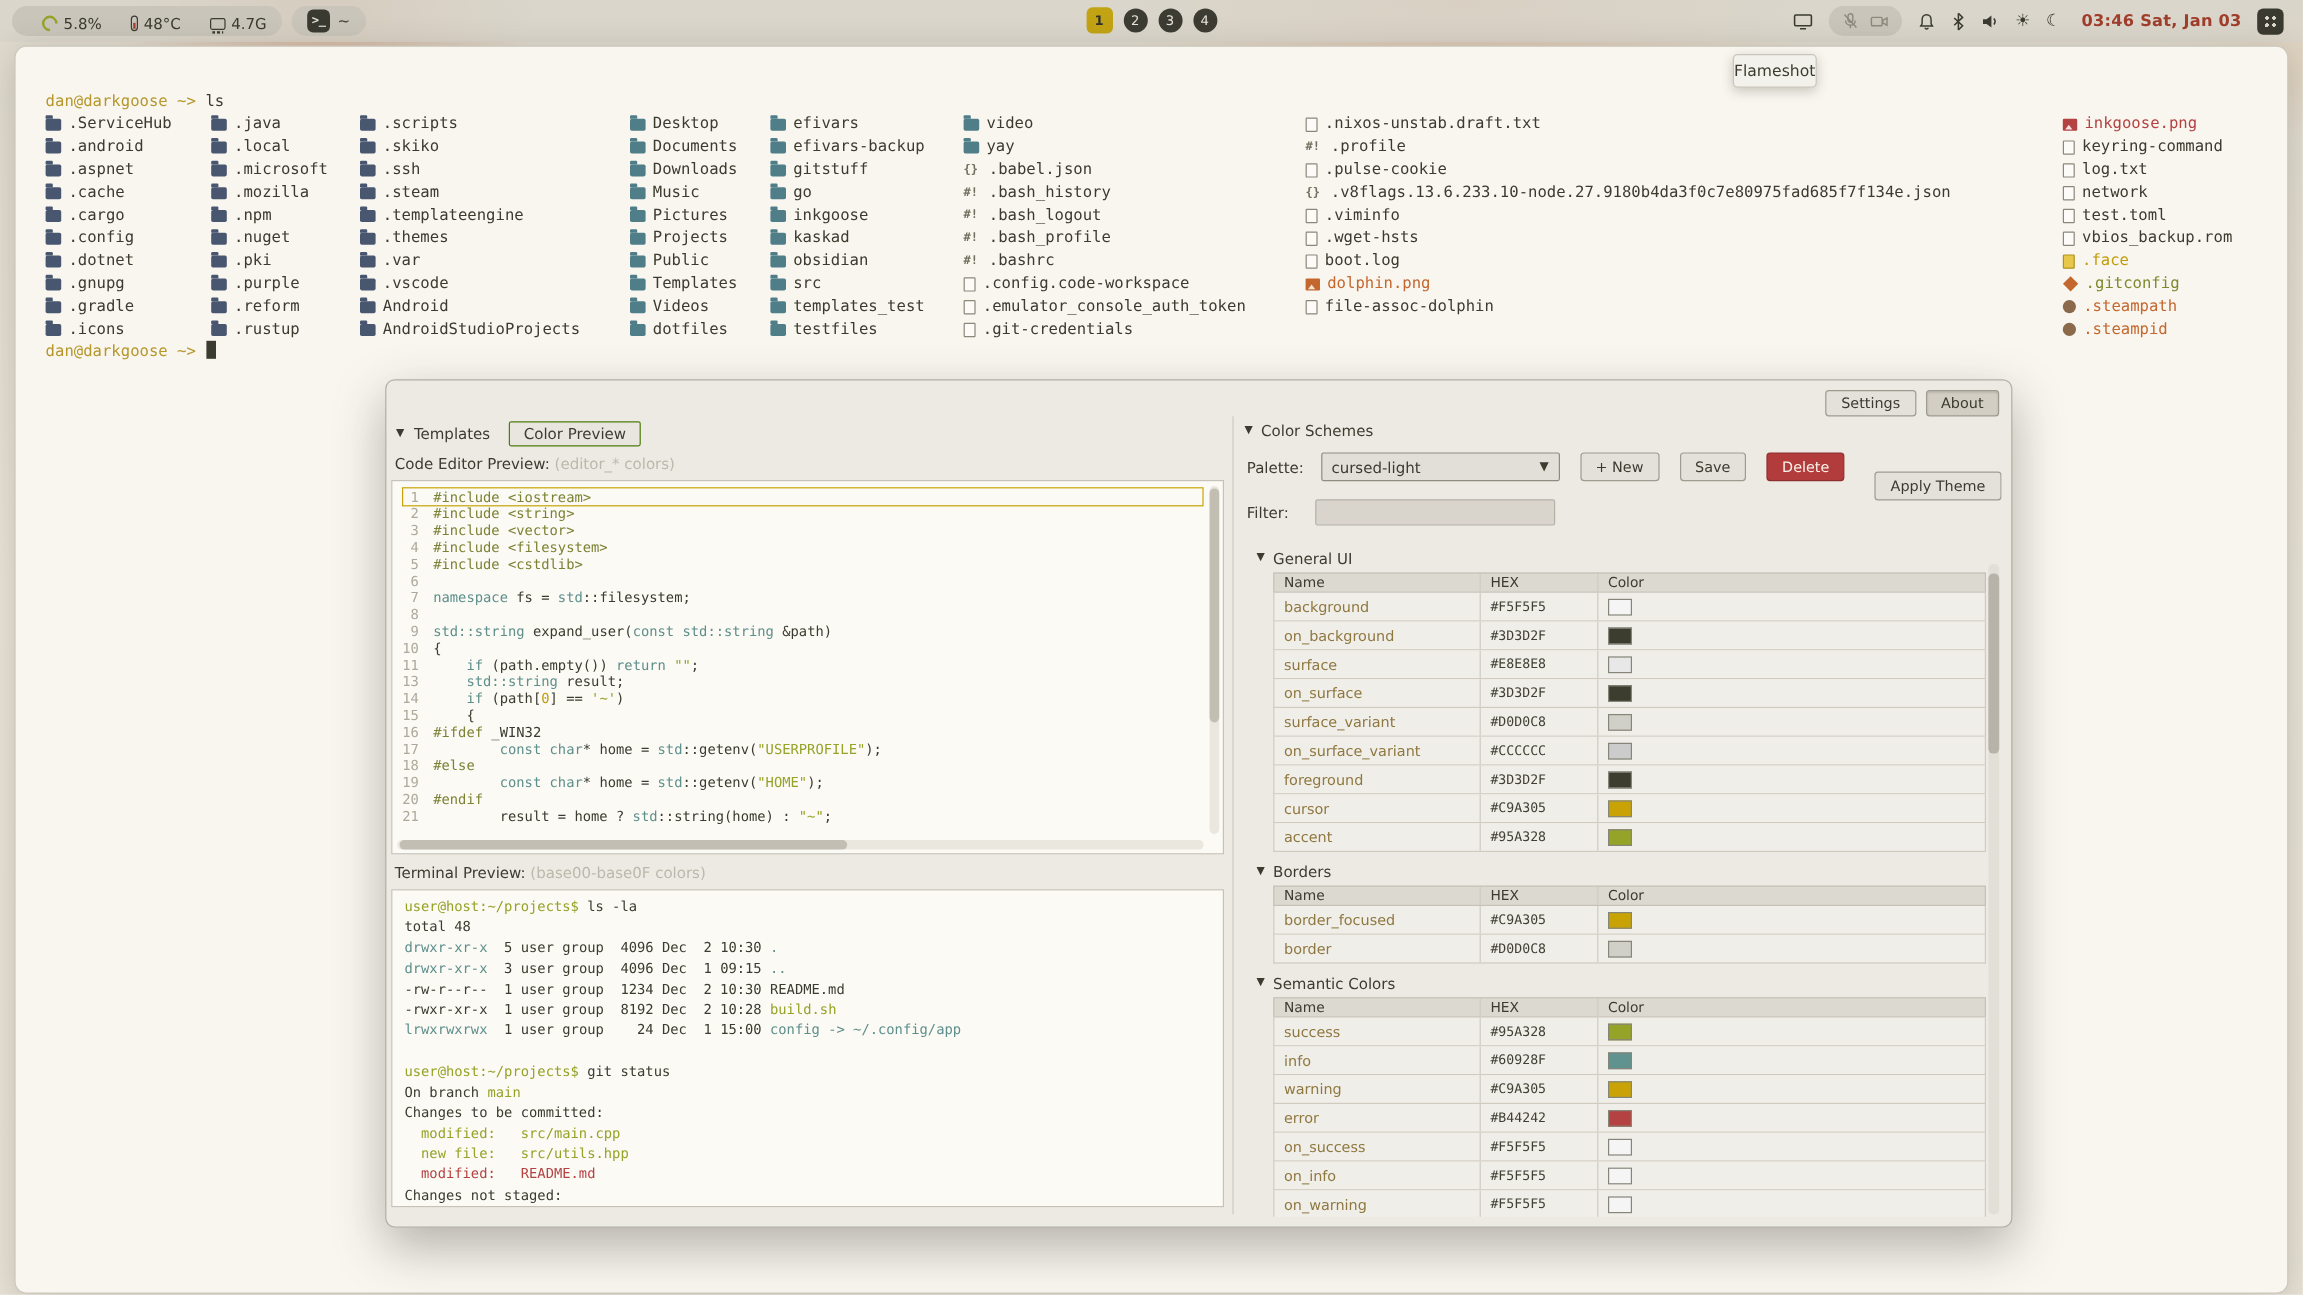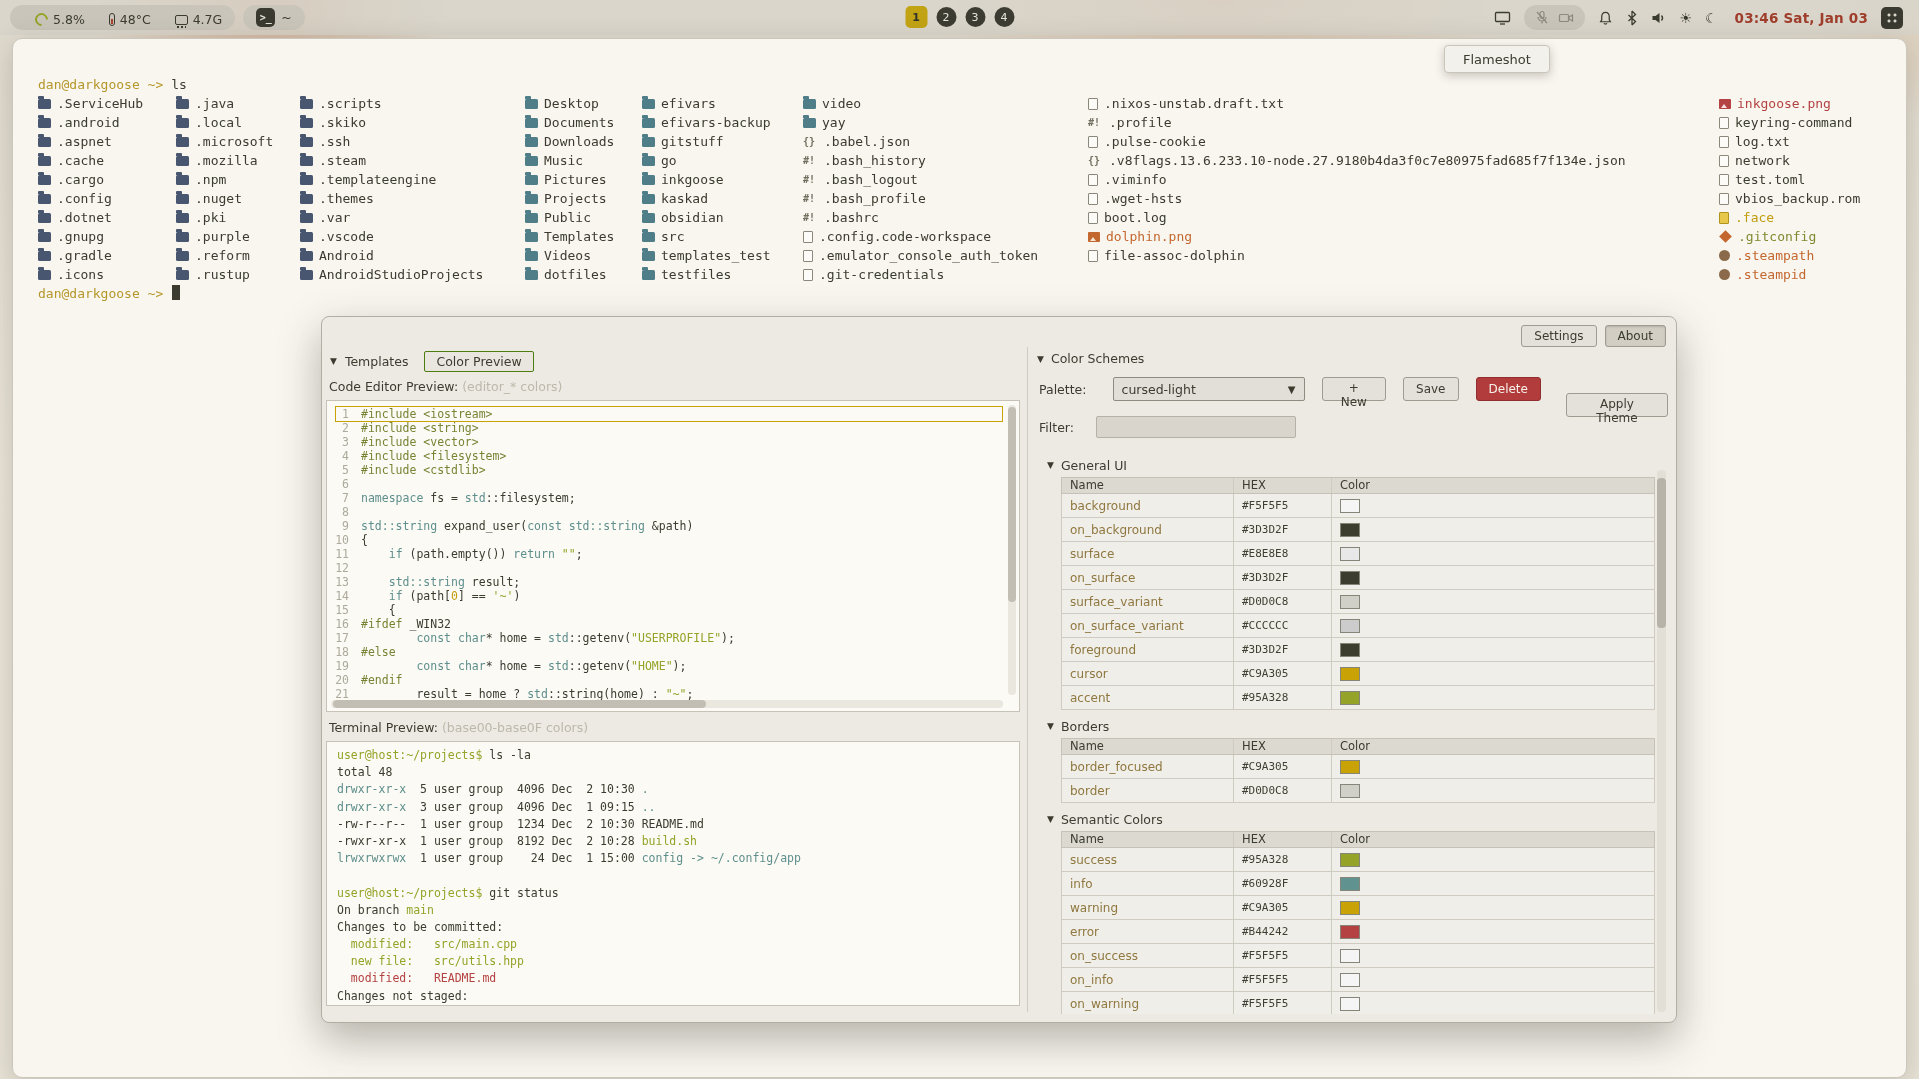--- a/index.html
+++ b/index.html
@@ -125,21 +125,21 @@
   .ed-h { position:absolute; left:4px; right:16px; bottom:3px; height:8px; background:#EAE7DF; border-radius:4px; }
   .ed-h .thumb { position:absolute; left:2px; top:0; height:8px; width:373px; background:#C2BEB4; border-radius:4px; }
 
   .term-preview { width:694px; height:265px; background:#FBFAF5; border:1px solid #C6C2B8;
                   padding:5px 10px; overflow:hidden; font-family:"DejaVu Sans Mono", monospace; }
   .tpl { height:17.2px; line-height:17.2px; font-size:11.5px; white-space:pre; }
 
   .right-pane { position:absolute; left:713px; top:28px; width:633px; bottom:8px; overflow:hidden; }
   .cs-header { margin:6px 0 0 2px; font-size:12.5px; color:#3B3B2F; display:flex; gap:7px; align-items:center; }
   .palette-row { margin:11px 0 0 4px; height:24px; display:flex; align-items:center; gap:0; }
-  .palette-row label { font-size:12.5px; margin-right:26px; }
+  .palette-row label { font-size:12.5px; margin-right:14px; }
   .select { width:199px; height:24px; background:#E2DFD8; border:1px solid #8F8B81; border-radius:2px;
             display:flex; align-items:center; justify-content:space-between; padding:0 8px; font-size:12.5px; }
   .select .arr { font-size:10px; color:#3B3B2F; }
   .palette-row .btn { margin-left:17px; height:24px; }
   .palette-row .btn.apply { margin-left:25px;margin-top:32px; }
   .filter-row { margin:15px 0 0 4px; height:22px; display:flex; align-items:center; }
   .filter-row label { font-size:12.5px; margin-right:22px; }
   .filter-input { width:200px; height:22px; background:#D9D5CC; border:1px solid #B5B1A7;
                   border-radius:2px; font-size:12px; padding:0 6px; color:#3B3B2F; outline:none;
                   font-family:"DejaVu Sans", sans-serif; }
@@ -152,21 +152,21 @@
   .trow:not(.thead) { background:#F0EEE8; border:1px solid #CFCBC1; border-top:none; height:24px; }
   .tc { padding:0 8px; display:flex; align-items:center; border-right:1px solid #CFCBC1; overflow:hidden; }
   .tc:last-child { border-right:none; }
   .tc0 { width:172px; flex:none; } .tc1 { width:98px; flex:none; } .tc2 { flex:1; }
   .cname { color:#8F7840; font-size:12px; }
   .chex { color:#3F3F33; font-size:11px; font-family:"DejaVu Sans Mono", monospace; }
   .swatch { width:20px; height:14px; border:1px solid #85857A; display:inline-block; }
   .vscroll { position:absolute; right:2px; top:125px; bottom:2px; width:9px; background:#E2DFD7; border-radius:4px; }
   .vscroll .thumb { position:absolute; top:8px; left:0; width:9px; height:150px; background:#B7B3A9; border-radius:4px; }
 
-  .tooltip { position:absolute; left:1444px; top:45px; height:28px; padding:0 18px;
+  .tooltip { position:absolute; left:1444px; top:45px; height:28px; padding:0 0;
              background:#F3F1EB; border:1px solid #C9C5BB; border-radius:4px;
              box-shadow:0 3px 10px rgba(60,50,40,.25); display:flex; align-items:center;
              font-size:13px; color:#3B3B2F; }
 </style>
 </head>
 <body>
 
 <div class="topbar">
   <div class="tb-left">
     <div class="pill">
@@ -645,24 +645,20 @@
           </div>
           <div class="cl">
             <span class="ln">10</span>
             <span class="ct"><span class="tok-p">{</span></span>
           </div>
           <div class="cl">
             <span class="ln">11</span>
             <span class="ct"><span class="tok-p">    </span><span class="tok-k">if</span><span class="tok-p"> (path.empty()) </span><span class="tok-k">return</span><span class="tok-p"> </span><span class="tok-s">""</span><span class="tok-p">;</span></span>
           </div>
           <div class="cl">
-            <span class="ln">12</span>
-            <span class="ct">&nbsp;</span>
-          </div>
-          <div class="cl">
             <span class="ln">13</span>
             <span class="ct"><span class="tok-p">    </span><span class="tok-k">std::string</span><span class="tok-p"> result;</span></span>
           </div>
           <div class="cl">
             <span class="ln">14</span>
             <span class="ct"><span class="tok-p">    </span><span class="tok-k">if</span><span class="tok-p"> (path[</span><span class="tok-n">0</span><span class="tok-p">] == </span><span class="tok-s">'~'</span><span class="tok-p">)</span></span>
           </div>
           <div class="cl">
             <span class="ln">15</span>
             <span class="ct"><span class="tok-p">    {</span></span>

